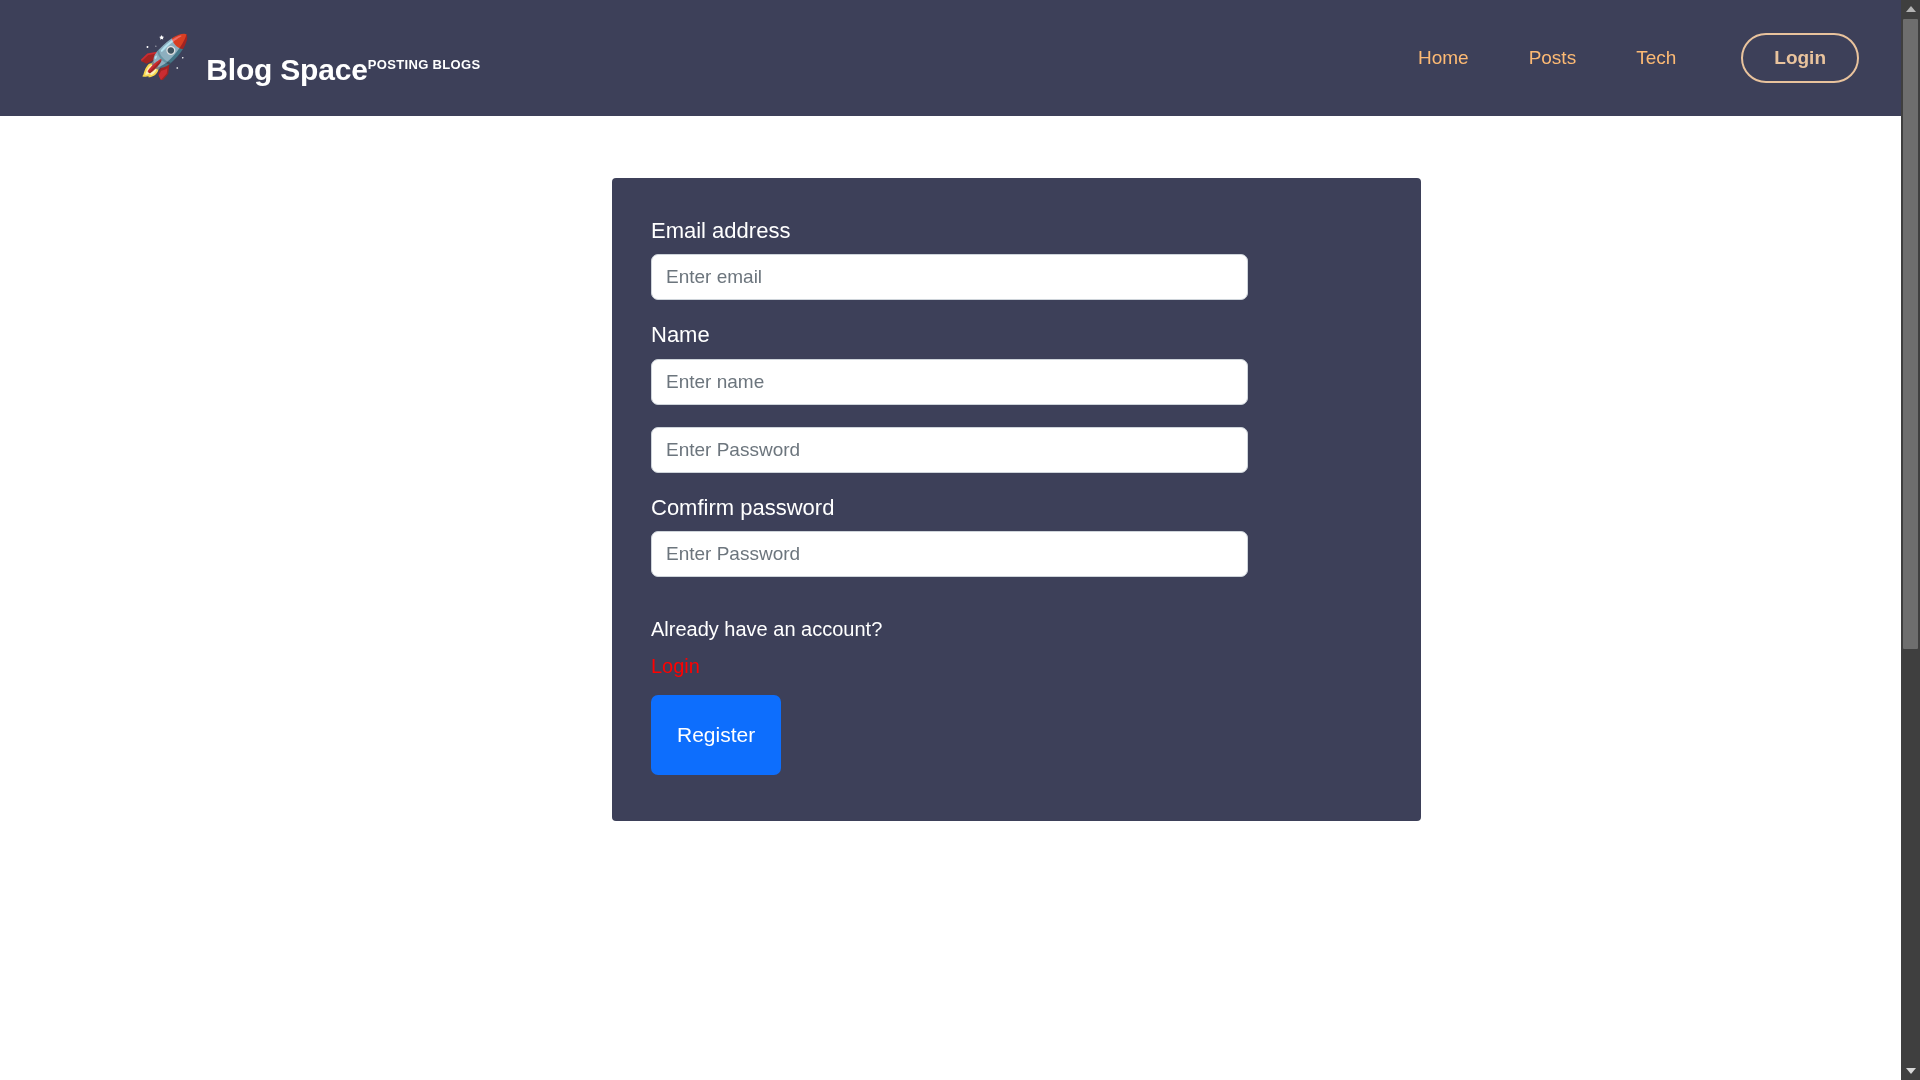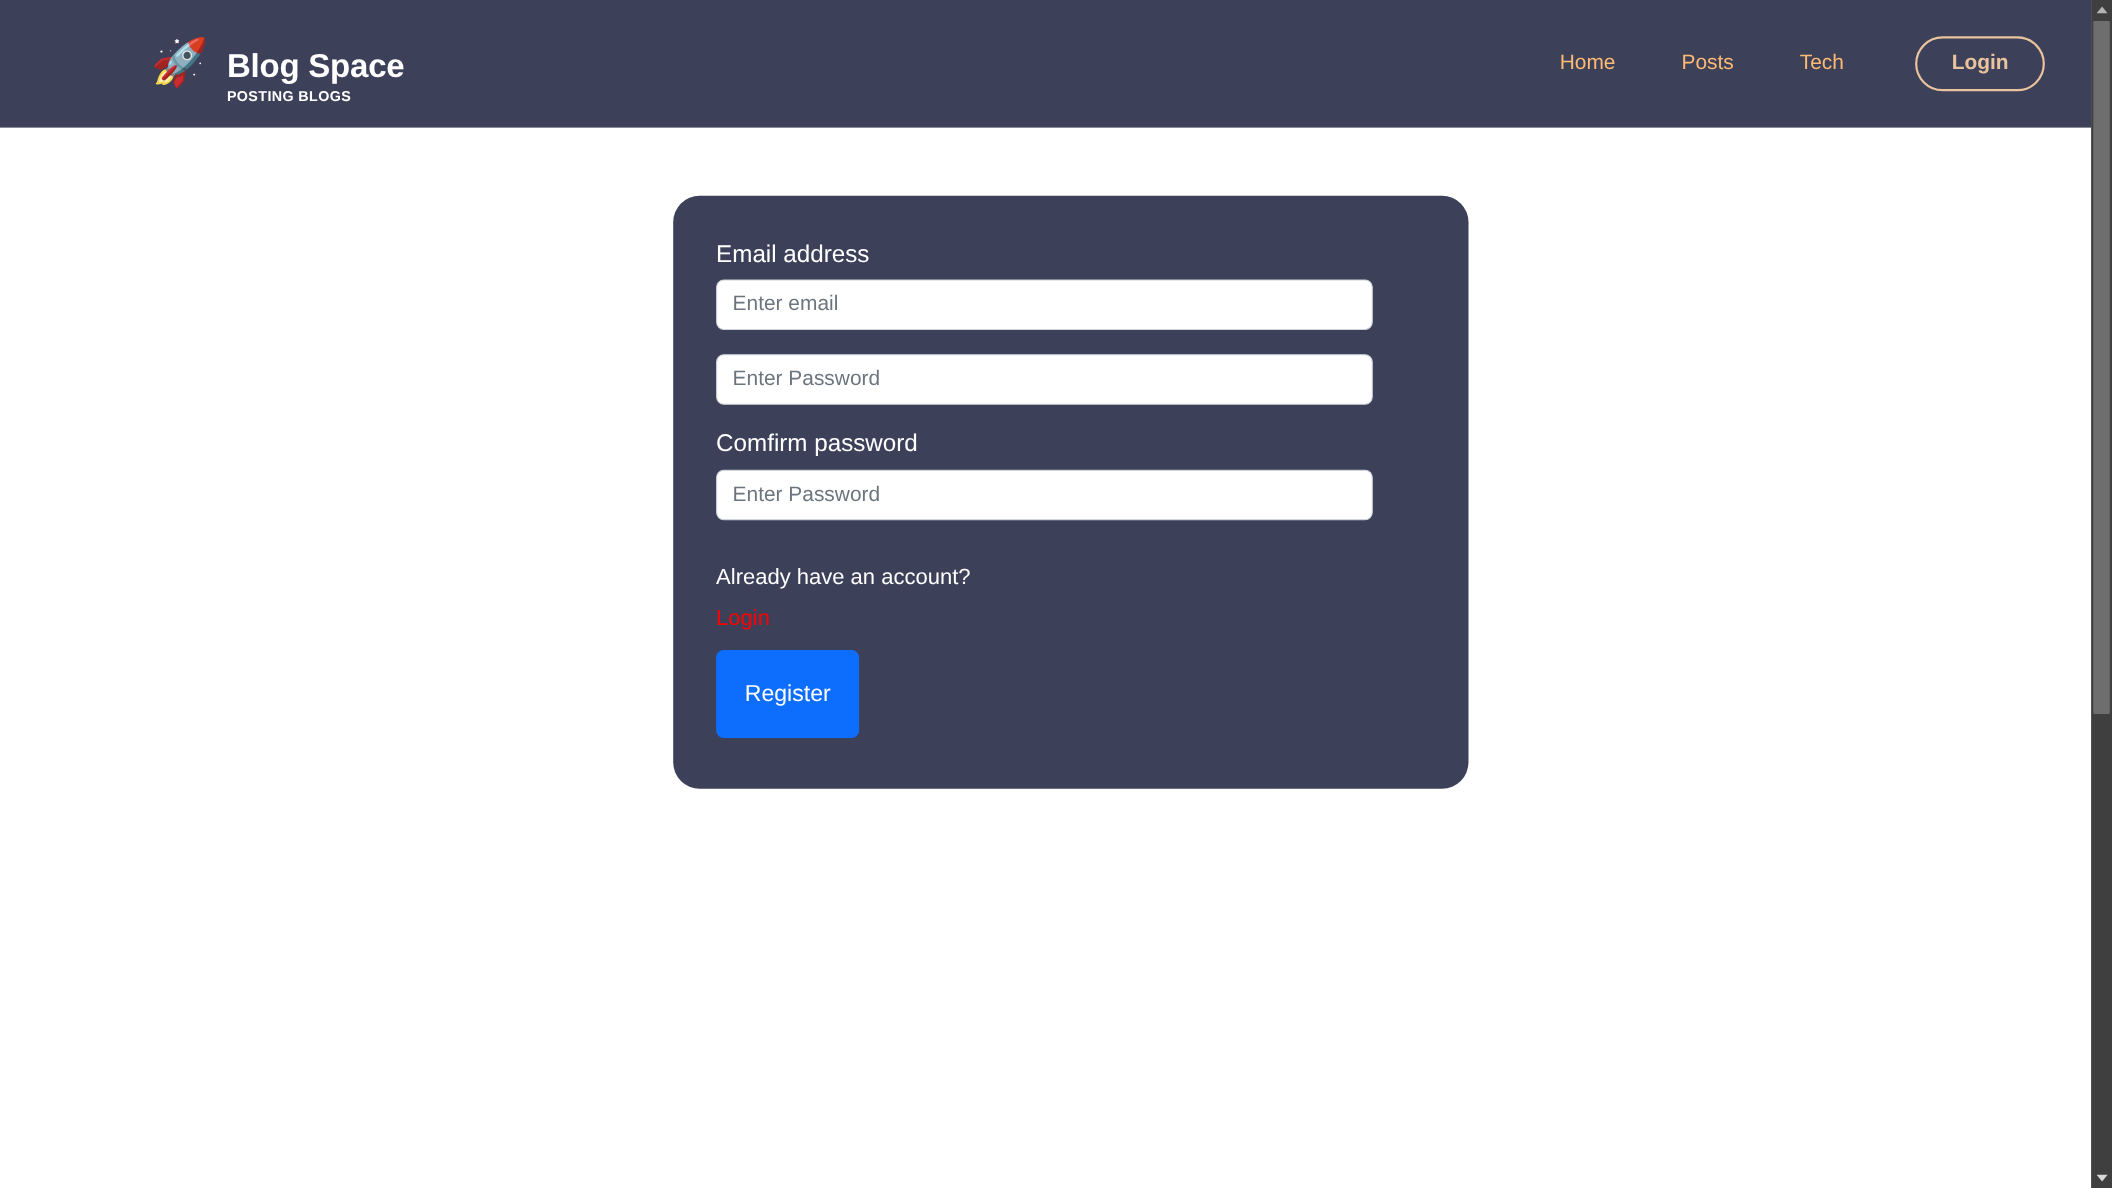--- a/index.html
+++ b/index.html
@@ -36,21 +36,21 @@
     align-items: center;
     gap: 16px;
     text-decoration: none;
   }
   .brand-logo {
     font-size: 42px;
     line-height: 1;
     transform: translateY(-1px);
     user-select: none;
   }
-  .brand-text { display: flex; flex-direction: column; justify-content: center; margin-top: 24px; }
+  .brand-text { display: flex; flex-direction: row; justify-content: center; margin-top: 24px; }
   .brand-title {
     color: #ffffff;
     font-size: 30px;
     font-weight: bold;
     line-height: 1.06;
     letter-spacing: -0.2px;
   }
   .brand-sub {
     color: #ffffff;
     font-size: 13px;
@@ -83,23 +83,23 @@
     padding: 12px 31px;
     cursor: pointer;
     white-space: nowrap;
   }
 
   
   .card {
     position: absolute;
     left: 612px;
     top: 178px;
-    width: 723px;
+    width: 809px;
     background: #3d4059;
-    border-radius: 24px;
+    border-radius: 4px;
     padding: 40px 39px 46px 39px;
   }
 
   .field { margin-bottom: 22px; }
   .field:last-of-type { margin-bottom: 0; }
 
   .field-label {
     color: #ffffff;
     font-size: 22px;
     line-height: 1.2;
@@ -208,20 +208,24 @@
 
   </div>
 
   <div class="card">
 
     <div class="field">
       <label class="field-label">Email address</label>
       <input class="field-input" type="email" placeholder="Enter email" style="">
     </div>
 
+    <div class="field">
+      <label class="field-label">Name</label>
+      <input class="field-input" type="text" placeholder="Enter name" style="">
+    </div>
 
     <div class="field">
       <input class="field-input" type="password" placeholder="Enter Password" style="">
     </div>
 
     <div class="field">
       <label class="field-label">Comfirm password</label>
       <input class="field-input" type="password" placeholder="Enter Password" style="">
     </div>
 

